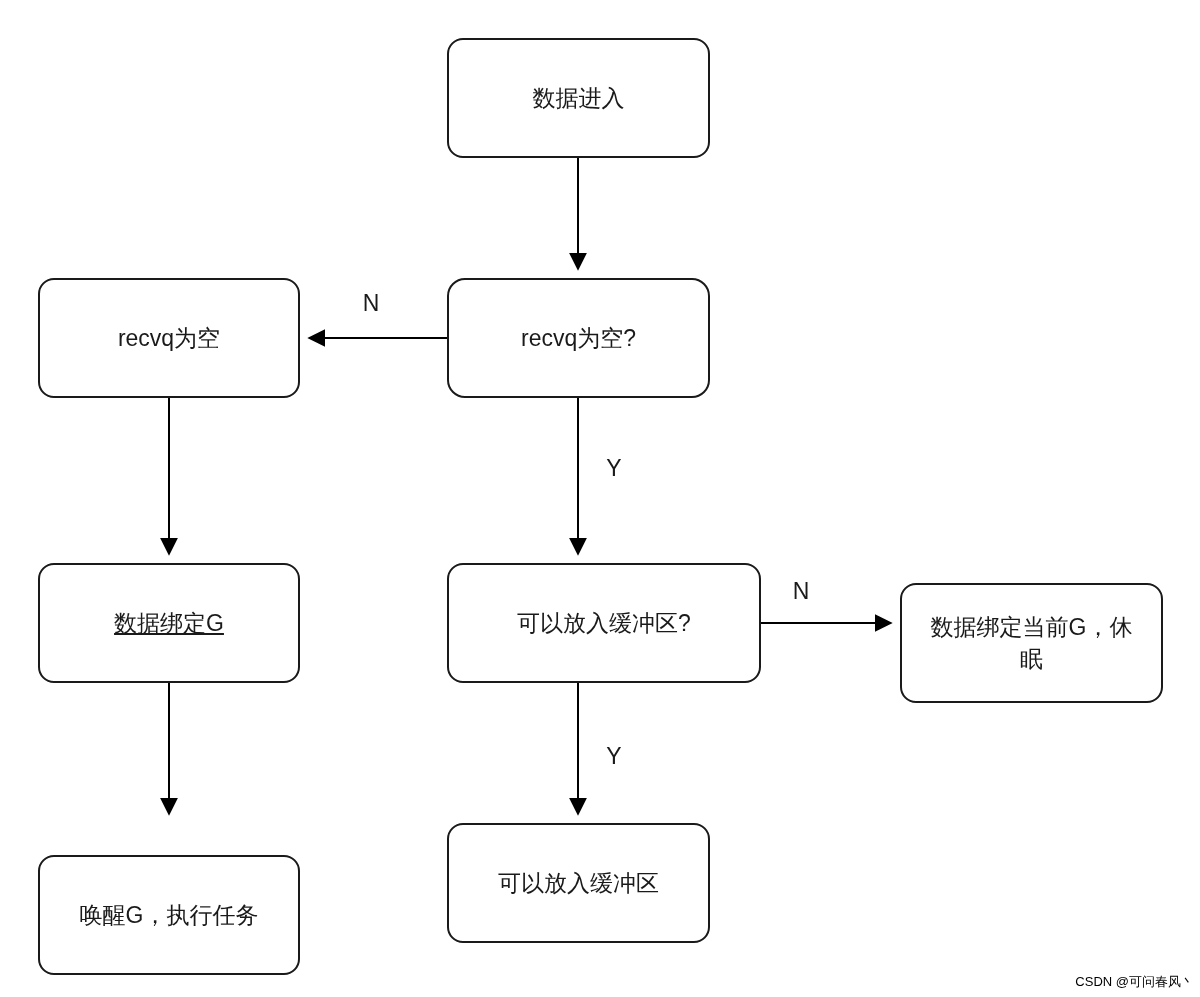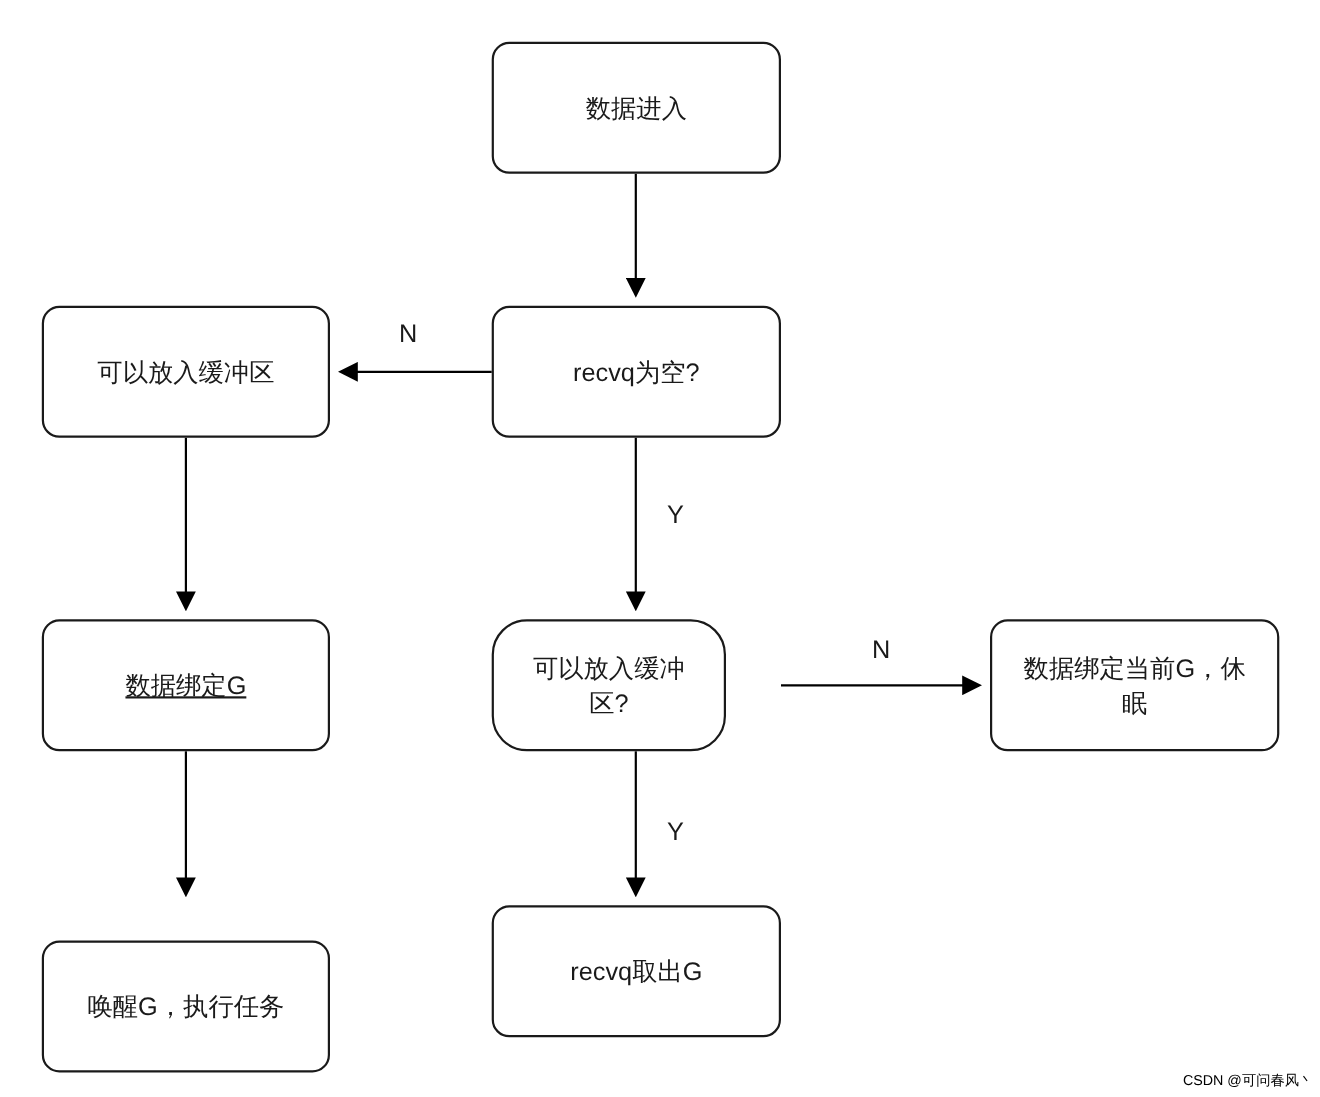--- a/index.html
+++ b/index.html
@@ -70,46 +70,46 @@
     <line x1="169" y1="398" x2="169" y2="553" stroke="#000" stroke-width="2" marker-end="url(#arrow)"></line>
     <line x1="169" y1="683" x2="169" y2="813" stroke="#000" stroke-width="2" marker-end="url(#arrow)"></line>
     <line x1="710" y1="623" x2="890" y2="623" stroke="#000" stroke-width="2" marker-end="url(#arrow)"></line>
     <line x1="578" y1="683" x2="578" y2="813" stroke="#000" stroke-width="2" marker-end="url(#arrow)"></line>
   </svg>
 
   <div class="node" style="left:447px; top:38px; width:263px; height:120px;">
     <span>数据进入</span>
   </div>
 
-  <div class="node" style="left:447px; top:278px; width:263px; height:120px;">
+  <div class="node" style="left:447px; top:278px; width:263px; height:120px;border-radius:18px;">
     <span>recvq为空?</span>
   </div>
 
   <div class="node" style="left:38px; top:278px; width:262px; height:120px;">
-    <span>可以放入缓冲区</span>
+    <span>recvq为空</span>
   </div>
 
   <div class="node" style="left:38px; top:563px; width:262px; height:120px;text-decoration:underline;">
     <span>数据绑定G</span>
   </div>
 
   <div class="node" style="left:38px; top:855px; width:262px; height:120px;">
     <span>唤醒G，执行任务</span>
   </div>
 
-  <div class="node" style="left:447px; top:563px; width:213px; height:120px;border-radius:32px;">
+  <div class="node" style="left:447px; top:563px; width:314px; height:120px;">
     <span>可以放入缓冲区?</span>
   </div>
 
-  <div class="node" style="left:900px; top:563px; width:263px; height:120px;">
+  <div class="node" style="left:900px; top:583px; width:263px; height:120px;">
     <span>数据绑定当前G，休眠</span>
   </div>
 
   <div class="node" style="left:447px; top:823px; width:263px; height:120px;">
-    <span>recvq取出G</span>
+    <span>可以放入缓冲区</span>
   </div>
 
   <div class="edge-label" style="left:371px; top:303px;">N</div>
 
   <div class="edge-label" style="left:614px; top:468px;">Y</div>
 
   <div class="edge-label" style="left:801px; top:591px;">N</div>
 
   <div class="edge-label" style="left:614px; top:756px;">Y</div>
 

